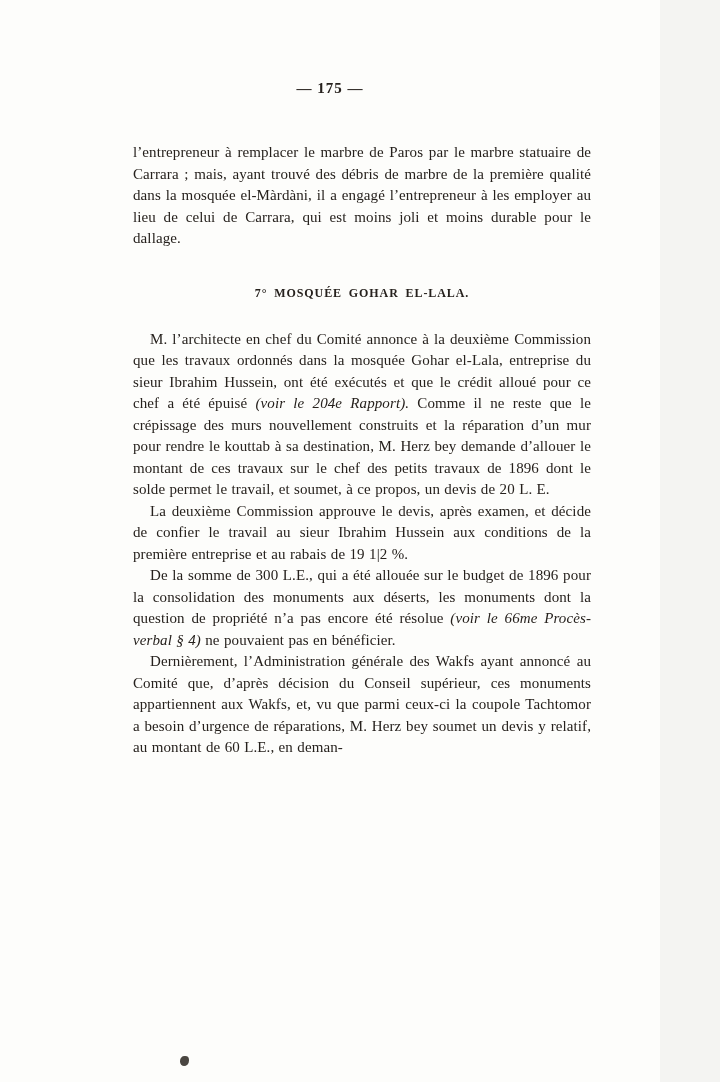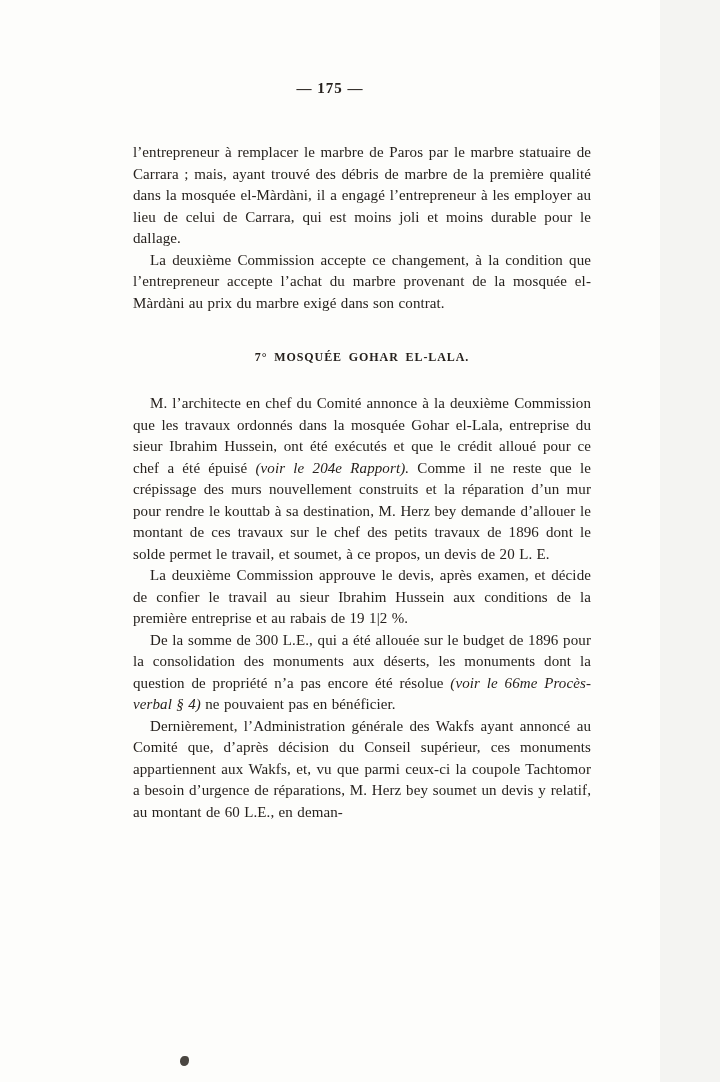--- a/index.html
+++ b/index.html
@@ -73,21 +73,20 @@
 <body>
 
 <div class="page">
 
   <div class="page-number">— 175 —</div>
 
   <div class="content">
 
     <p class="body-para">l’entrepreneur à remplacer le marbre de Paros par le marbre statuaire de Carrara ; mais, ayant trouvé des débris de marbre de la première qualité dans la mosquée el-Màrdàni, il a engagé l’entrepreneur à les employer au lieu de celui de Carrara, qui est moins joli et moins durable pour le dallage.</p>
 
-    <p class="body-para indent">La deuxième Commission accepte ce changement, à la condition que l’entrepreneur accepte l’achat du marbre provenant de la mosquée el-Màrdàni au prix du marbre exigé dans son contrat.</p>
 
     <h2 class="section-heading">7° MOSQUÉE GOHAR EL-LALA.</h2>
 
     <p class="body-para indent"><span>M. l’architecte en chef du Comité annonce à la deuxième Commission que les travaux ordonnés dans la mosquée Gohar el-Lala, entreprise du sieur Ibrahim Hussein, ont été exécutés et que le crédit alloué pour ce chef a été épuisé </span><span style="font-style: italic;">(voir le 204e Rapport).</span><span> Comme il ne reste que le crépissage des murs nouvellement construits et la réparation d’un mur pour rendre le kouttab à sa destination, M. Herz bey demande d’allouer le montant de ces travaux sur le chef des petits travaux de 1896 dont le solde permet le travail, et soumet, à ce propos, un devis de 20 L. E.</span></p>
 
     <p class="body-para indent">La deuxième Commission approuve le devis, après examen, et décide de confier le travail au sieur Ibrahim Hussein aux conditions de la première entreprise et au rabais de 19 1|2 %.</p>
 
 
     <p class="body-para indent"><span>De la somme de 300 L.E., qui a été allouée sur le budget de 1896 pour la consolidation des monuments aux déserts, les monuments dont la question de propriété n’a pas encore été résolue </span><span style="font-style: italic;">(voir le 66me Procès-verbal § 4)</span><span> ne pouvaient pas en bénéficier.</span></p>
 

